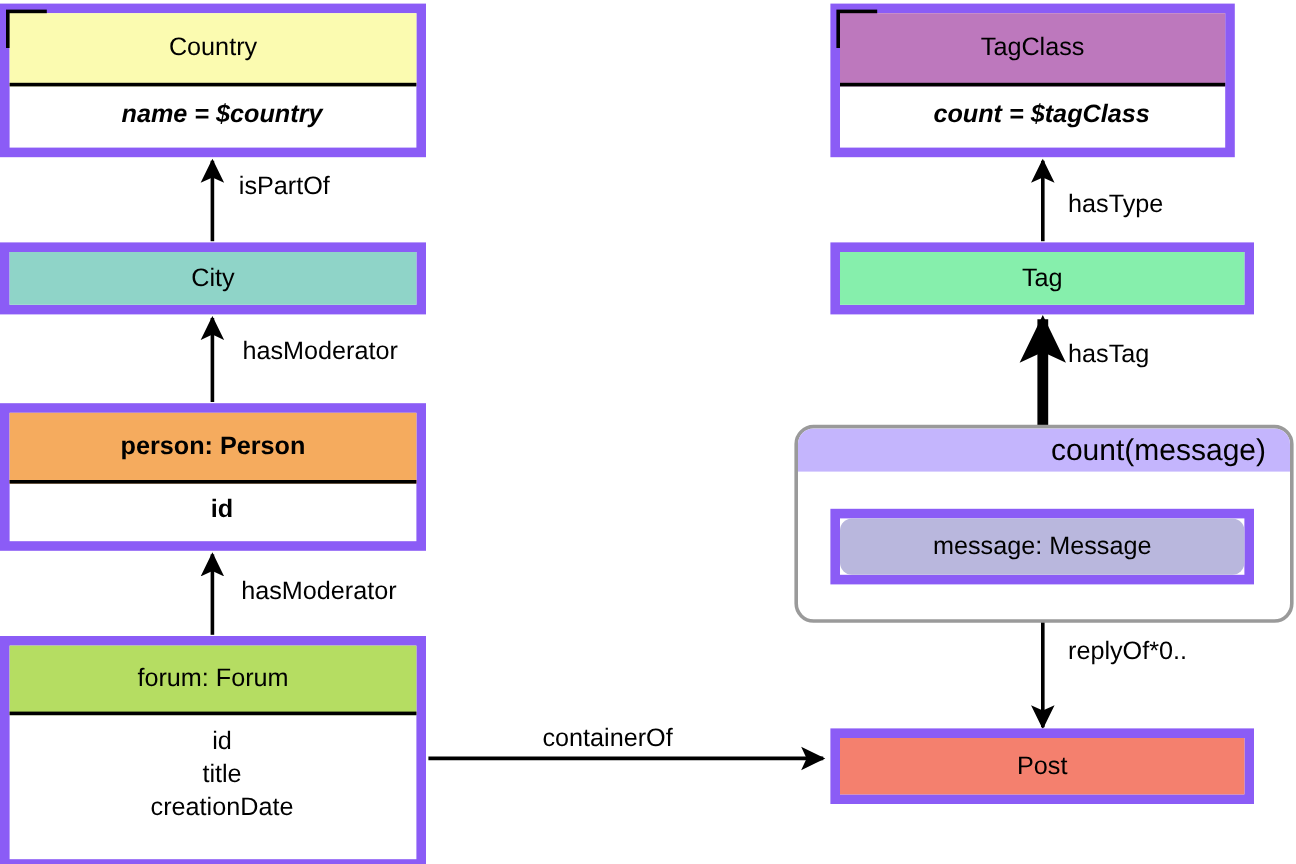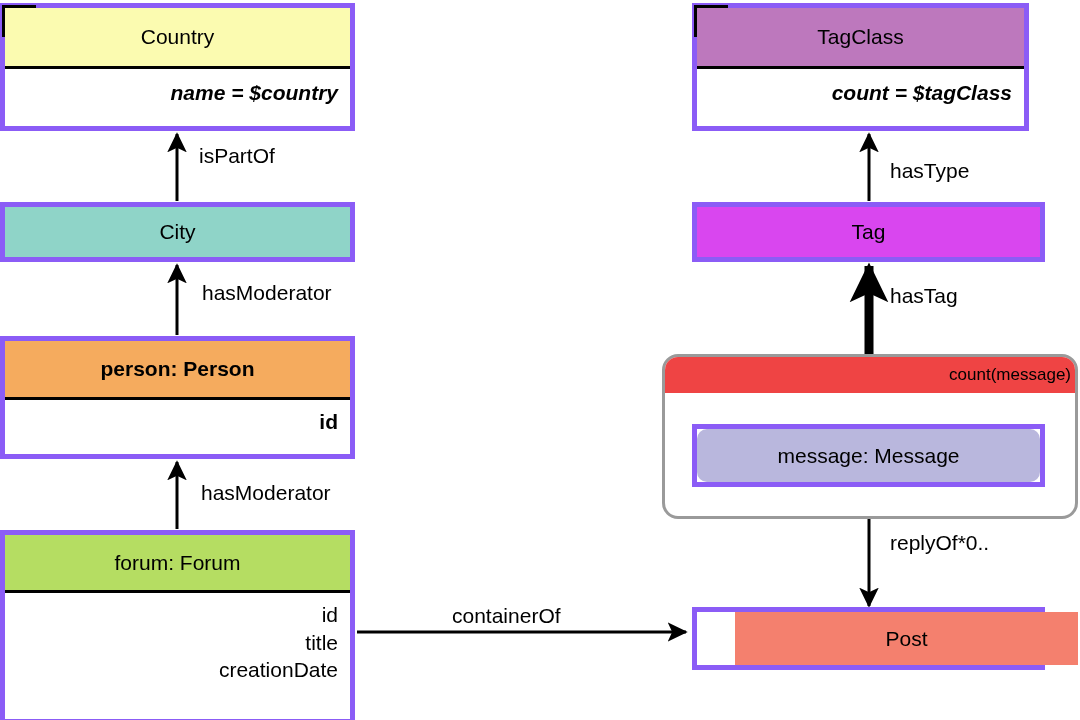--- a/index.html
+++ b/index.html
@@ -16,21 +16,21 @@
     width: 1080px;
     height: 720px;
     overflow: hidden;
     background: #ffffff;
   }
 
   
   .uml-box {
     position: absolute;
     box-sizing: border-box;
-    border: 5px solid #8b5cf6;
+    border: 8px solid #8b5cf6;
     background: #ffffff;
   }
   .uml-header {
     box-sizing: border-box;
     width: 100%;
     display: flex;
     align-items: center;
     justify-content: center;
     font-size: 21px;
     color: #000000;
@@ -38,21 +38,21 @@
   }
   .uml-header.with-divider {
     border-bottom: 3px solid #000000;
   }
   .uml-body {
     box-sizing: border-box;
     padding: 8px 12px 6px 27px;
     font-size: 21px;
     line-height: 1.32;
     color: #000000;
-    text-align: right;
+    text-align: center;
   }
   .uml-body.attrs span {
     display: block;
   }
   .uml-body.param {
     font-style: italic;
     font-weight: bold;
     padding-top: 10px;
   }
 
@@ -72,26 +72,26 @@
     box-sizing: border-box;
     border: 3px solid #9a9a9a;
     border-radius: 16px;
     background: #ffffff;
     overflow: hidden;
   }
   .group-header {
     box-sizing: border-box;
     width: 100%;
     height: 36px;
-    background: #ef4444;
+    background: #c4b5fd;
     display: flex;
     align-items: center;
     justify-content: flex-end;
-    padding-right: 4px;
-    font-size: 17px;
+    padding-right: 20px;
+    font-size: 25px;
     color: #000000;
   }
 
   
   .edge-label {
     position: absolute;
     font-size: 21px;
     color: #000000;
     white-space: nowrap;
   }
@@ -180,24 +180,24 @@
     </div>
   </div>
 
   <div class="uml-box" style="left:692px; top:3px; width:337px; height:128px;">
     <div class="notch"></div>
     <div class="uml-header with-divider" style="height:61px; background:#bd78bd;">TagClass</div>
     <div class="uml-body param">count = $tagClass</div>
   </div>
 
   <div class="uml-box" style="left:692px; top:202px; width:353px; height:60px;">
-    <div class="uml-header" style="height:100%; background:#d946ef;">Tag</div>
+    <div class="uml-header" style="height:100%; background:#86efac;">Tag</div>
   </div>
 
   <div class="uml-box" style="left:692px; top:424px; width:353px; height:63px;">
     <div class="uml-header" style="height:100%; background:#b9b7dd;border-radius:10px;">message: Message</div>
   </div>
 
   <div class="uml-box" style="left:692px; top:607px; width:353px; height:63px;">
-    <div class="uml-header" style="height:100%; background:#f4806e;margin-left:38px;">Post</div>
+    <div class="uml-header" style="height:100%; background:#f4806e;">Post</div>
   </div>
 
 </div>
 
 </body></html>

